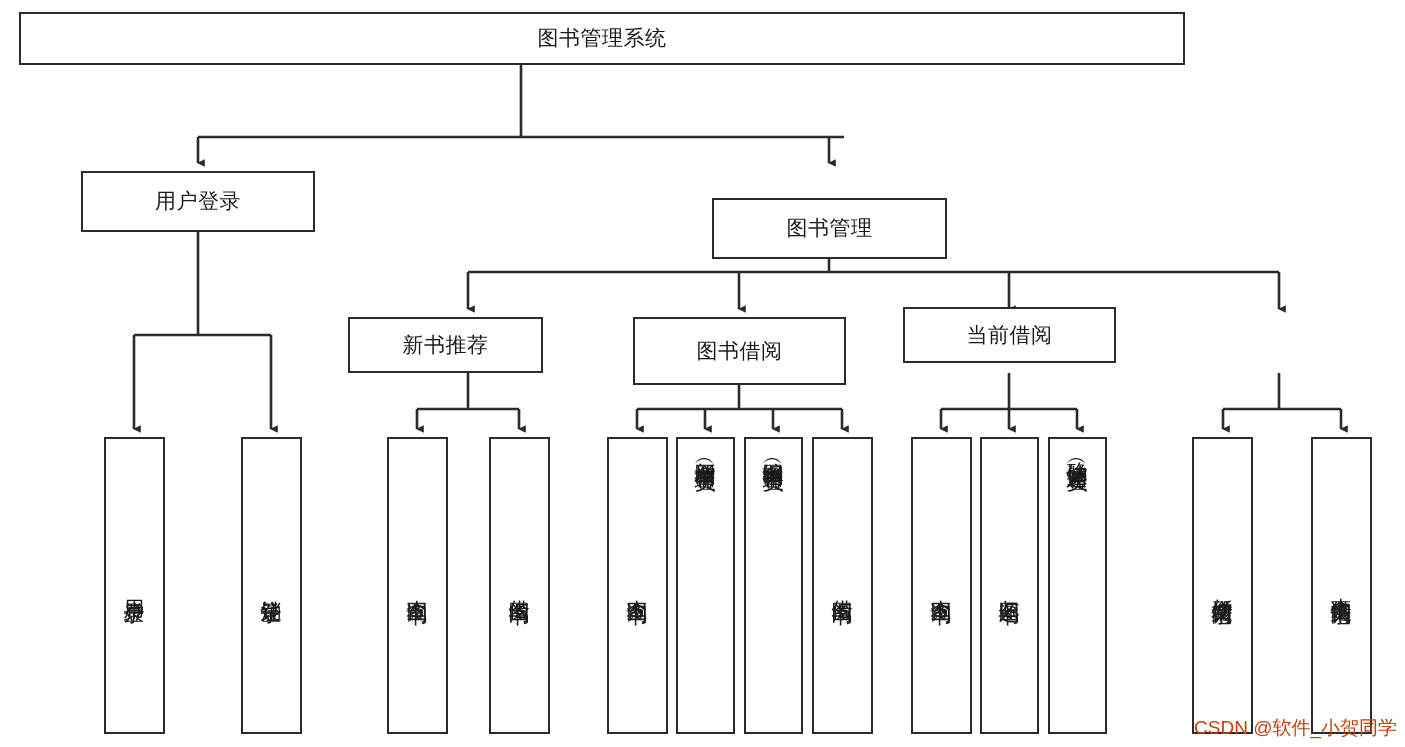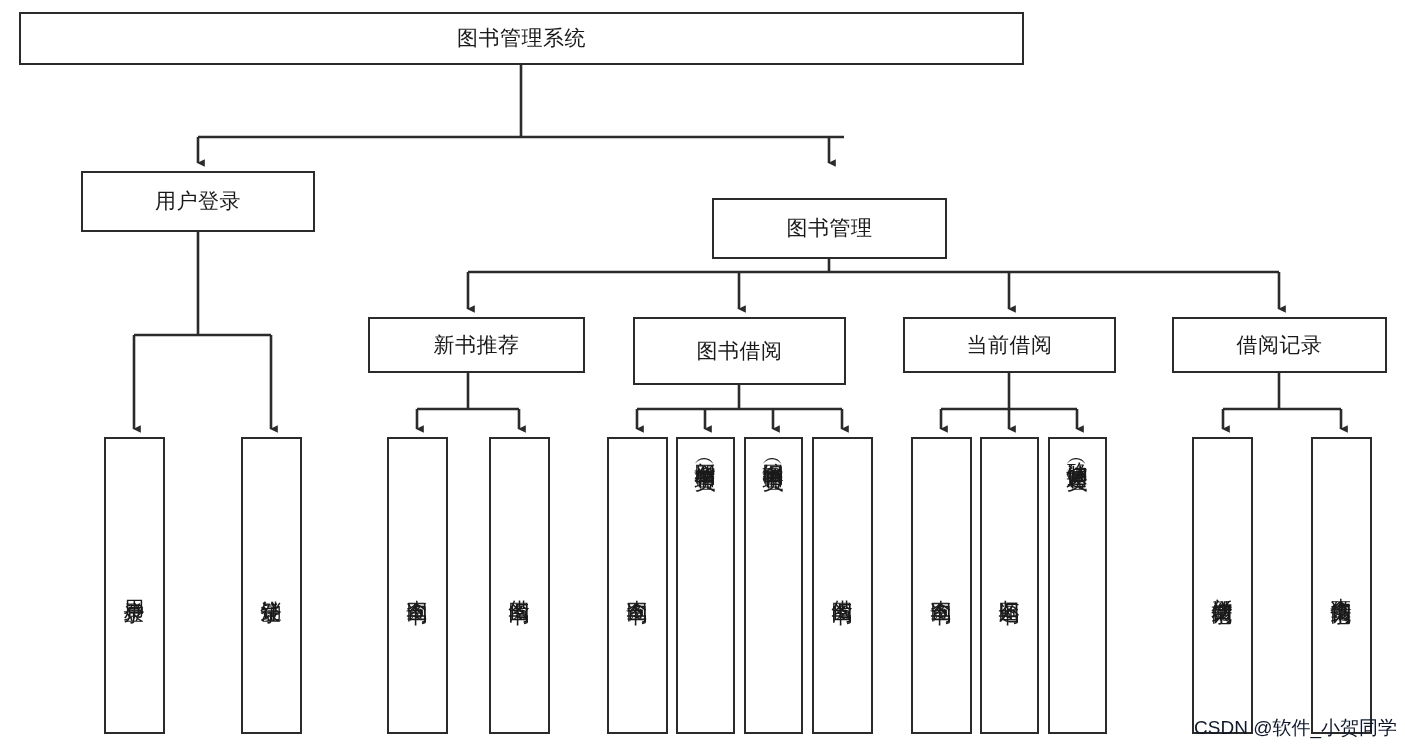--- a/index.html
+++ b/index.html
@@ -60,21 +60,21 @@
   }
   .node.vertical.centered {
     align-items: center;
     padding-top: 0;
   }
   #watermark {
     position: absolute;
     right: 8px;
     bottom: 6px;
     font-size: 19px;
-    color: #0f172a;
+    color: #c2410c;
     white-space: nowrap;
     pointer-events: none;
     font-family: "Liberation Sans", "DejaVu Sans", sans-serif;
   }
 </style>
 </head>
 <body>
 
 <div id="diagram-root">
 
@@ -121,42 +121,39 @@
       <path d="M1009,409 L1009,429" marker-end="url(#arrowhead)"></path>
       <path d="M1077,409 L1077,429" marker-end="url(#arrowhead)"></path>
 
       <path d="M1279,373 L1279,409"></path>
       <path d="M1223,409 L1341,409"></path>
       <path d="M1223,409 L1223,429" marker-end="url(#arrowhead)"></path>
       <path d="M1341,409 L1341,429" marker-end="url(#arrowhead)"></path>
     </g>
   </svg>
 
-  <div class="node horizontal" style="left:19px; top:12px; width:1005px; height:53px;">
+  <div class="node horizontal" style="left:19px; top:12px; width:1166px; height:53px;">
     <span class="label">图书管理系统</span>
   </div>
 
   <div class="node horizontal" style="left:81px; top:171px; width:234px; height:61px;">
     <span class="label">用户登录</span>
   </div>
   <div class="node horizontal" style="left:712px; top:171px; width:235px; height:61px;margin-top:27px;">
     <span class="label">图书管理</span>
   </div>
 
-  <div class="node horizontal" style="left:368px; top:317px; width:217px; height:56px;">
+  <div class="node horizontal" style="left:348px; top:317px; width:195px; height:56px;">
     <span class="label">新书推荐</span>
   </div>
   <div class="node horizontal" style="left:633px; top:317px; width:213px; height:68px;">
     <span class="label">图书借阅</span>
   </div>
-  <div class="node horizontal" style="left:903px; top:317px; width:213px; height:56px;">
+  <div class="node horizontal" style="left:903px; top:307px; width:213px; height:56px;">
     <span class="label">当前借阅</span>
-  </div>
-  <div class="node horizontal" style="left:1172px; top:317px; width:215px; height:56px;">
-    <span class="label">借阅记录</span>
   </div>
 
   <div class="node vertical centered" style="left:104px; top:437px; width:61px; height:297px;">
     <span class="label">用户登录</span>
   </div>
   <div class="node vertical centered" style="left:241px; top:437px; width:61px; height:297px;">
     <span class="label">注销登录</span>
   </div>
 
   <div class="node vertical centered" style="left:387px; top:437px; width:61px; height:297px;">

